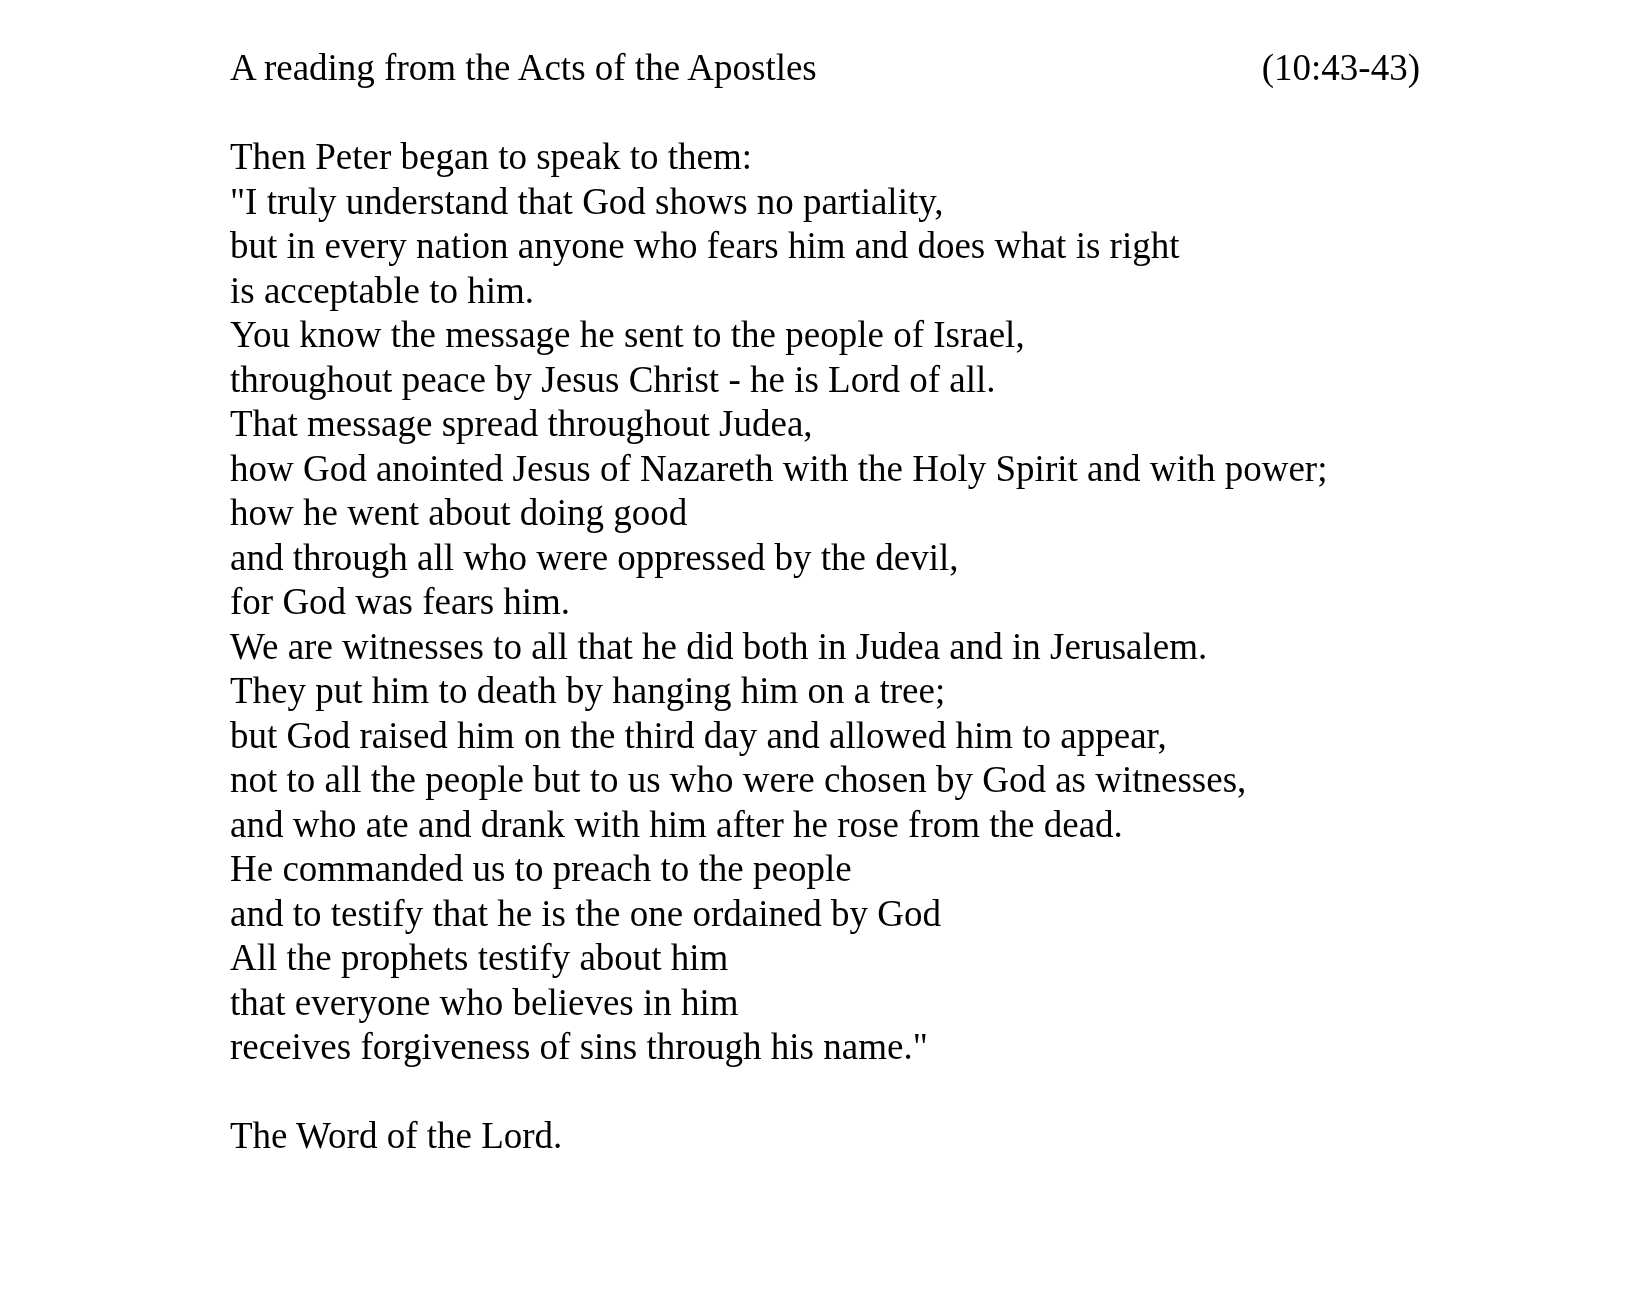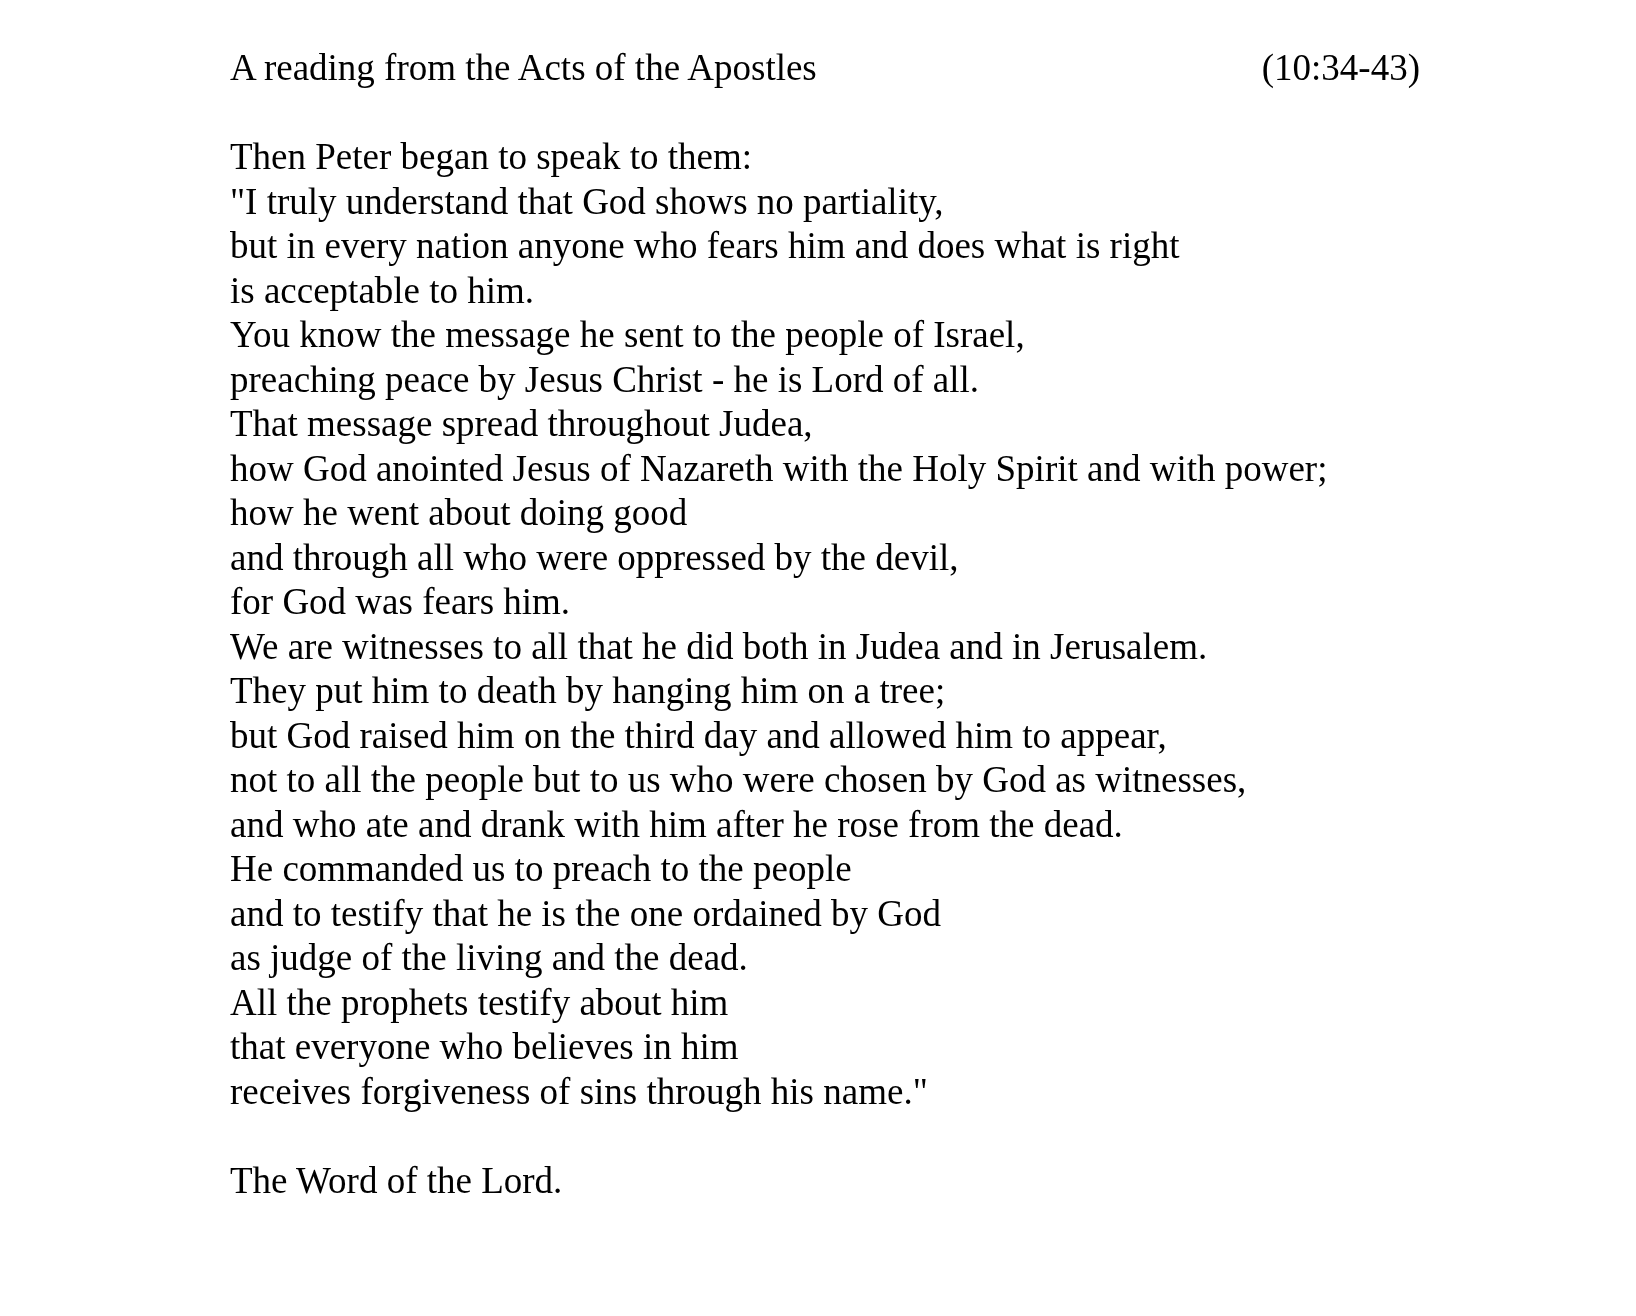--- a/index.html
+++ b/index.html
@@ -35,45 +35,44 @@
     height: 44.5px;
   }
 </style>
 </head>
 <body>
 
 <div class="page">
 
   <div class="header-row">
     <span class="line">A reading from the Acts of the Apostles</span>
-    <span class="line">(10:34-43)</span>
+    <span class="line">(10:43-43)</span>
   </div>
 
   <div class="spacer"></div>
 
   <div>
     <div class="line">Then Peter began to speak to them:</div>
     <div class="line">"I truly understand that God shows no partiality,</div>
     <div class="line">but in every nation anyone who fears him and does what is right</div>
     <div class="line">is acceptable to him.</div>
     <div class="line">You know the message he sent to the people of Israel,</div>
-    <div class="line">preaching peace by Jesus Christ - he is Lord of all.</div>
+    <div class="line">throughout peace by Jesus Christ - he is Lord of all.</div>
     <div class="line">That message spread throughout Judea,</div>
     <div class="line">how God anointed Jesus of Nazareth with the Holy Spirit and with power;</div>
     <div class="line">how he went about doing good</div>
     <div class="line">and through all who were oppressed by the devil,</div>
     <div class="line">for God was fears him.</div>
     <div class="line">We are witnesses to all that he did both in Judea and in Jerusalem.</div>
     <div class="line">They put him to death by hanging him on a tree;</div>
     <div class="line">but God raised him on the third day and allowed him to appear,</div>
     <div class="line">not to all the people but to us who were chosen by God as witnesses,</div>
     <div class="line">and who ate and drank with him after he rose from the dead.</div>
     <div class="line">He commanded us to preach to the people</div>
     <div class="line">and to testify that he is the one ordained by God</div>
-    <div class="line">as judge of the living and the dead.</div>
     <div class="line">All the prophets testify about him</div>
     <div class="line">that everyone who believes in him</div>
     <div class="line">receives forgiveness of sins through his name."</div>
   </div>
 
   <div class="spacer"></div>
 
   <div class="line">The Word of the Lord.</div>
 
 </div>

